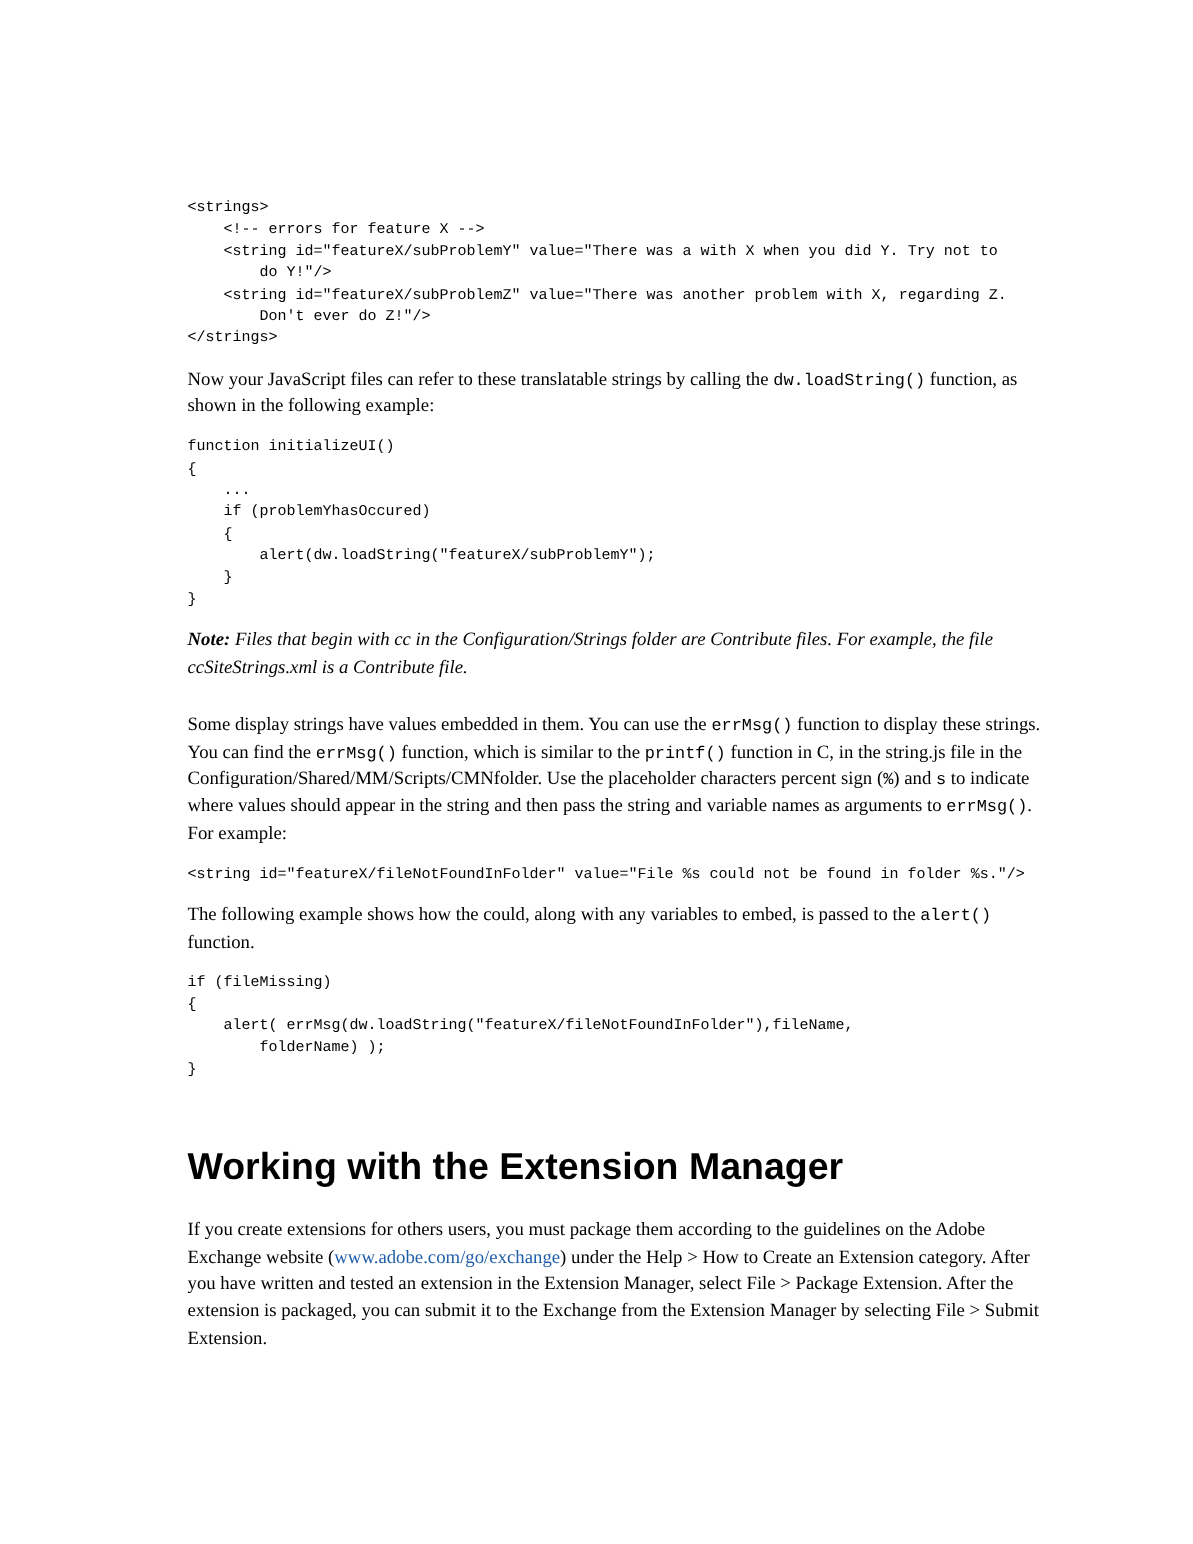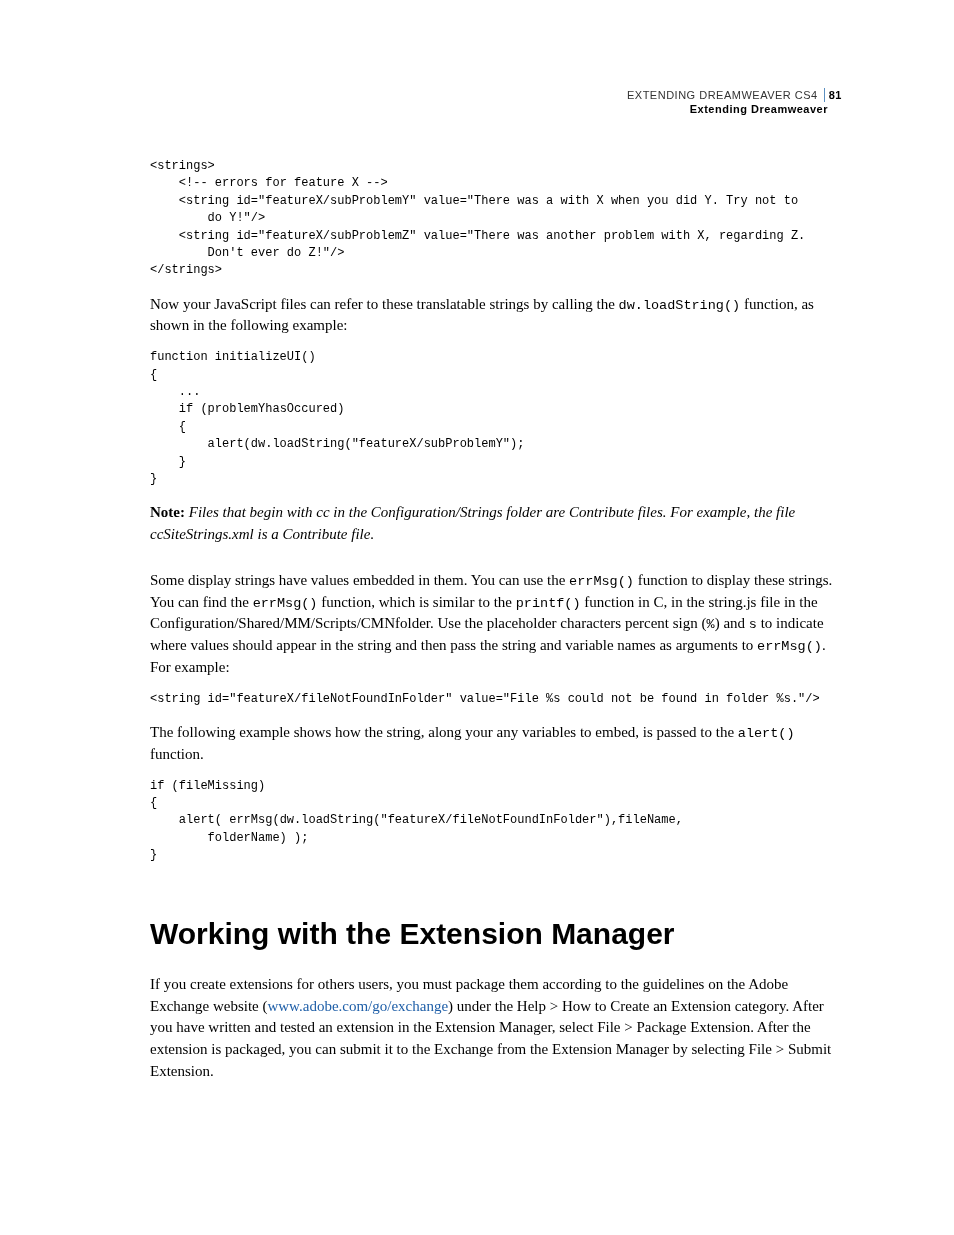--- a/index.html
+++ b/index.html
@@ -57,21 +57,21 @@
     font-family: "Courier New", Courier, monospace;
     font-size: 13.5px;
   }
   p.body {
     margin: 0 0 12px 0;
   }
   p.note {
     margin: 6px 0 24px 0;
   }
   p.note em { font-style: italic; text-align: center; }
-  p.note strong { font-weight: bold; }
+  p.note strong { font-weight: bold; font-style: italic; }
   h2.section {
     font-family: "Myriad Pro", "Helvetica Neue", Arial, sans-serif;
     font-weight: bold;
     font-size: 19px;
     margin: 26px 0 8px 0;
   }
   h1.chapter {
     font-family: "Myriad Pro", "Helvetica Neue", Arial, sans-serif;
     font-weight: bold;
     font-size: 30px;
@@ -79,26 +79,20 @@
   }
   a.link {
     color: #1f5fa8;
     text-decoration: none;
   }
 </style>
 </head>
 <body>
 
 <div class="page">
-  <div class="running-head">
-    <span class="line1">
-      <span>EXTENDING DREAMWEAVER CS4</span>
-    </span><span class="pagenum">81</span>
-    <span class="line2">Extending Dreamweaver</span>
-  </div>
 
   <div class="content">
 
     <pre class="code">&lt;strings&gt;
     &lt;!-- errors for feature X --&gt;
     &lt;string id="featureX/subProblemY" value="There was a with X when you did Y. Try not to 
         do Y!"/&gt;
     &lt;string id="featureX/subProblemZ" value="There was another problem with X, regarding Z. 
         Don't ever do Z!"/&gt;
 &lt;/strings&gt;</pre>
@@ -122,21 +116,21 @@
     </p>
 
 
     <p class="body">
       <span>Some display strings have values embedded in them. You can use the </span><code class="inline">errMsg()</code><span> function to display these strings. You can find the </span><code class="inline">errMsg()</code><span> function, which is similar to the </span><code class="inline">printf()</code><span> function in C, in the string.js file in the Configuration/Shared/MM/Scripts/CMNfolder. Use the placeholder characters percent sign (</span><code class="inline">%</code><span>) and </span><code class="inline">s</code><span> to indicate where values should appear in the string and then pass the string and variable names as arguments to </span><code class="inline">errMsg()</code><span>. For example:</span>
     </p>
 
     <pre class="code">&lt;string id="featureX/fileNotFoundInFolder" value="File %s could not be found in folder %s."/&gt;</pre>
 
     <p class="body">
-      <span>The following example shows how the string, along your any variables to embed, is passed to the </span><code class="inline">alert()</code><span> function.</span>
+      <span>The following example shows how the could, along with any variables to embed, is passed to the </span><code class="inline">alert()</code><span> function.</span>
     </p>
 
     <pre class="code">if (fileMissing)
 {
     alert( errMsg(dw.loadString("featureX/fileNotFoundInFolder"),fileName, 
         folderName) );
 }</pre>
 
     <h1 class="chapter">Working with the Extension Manager</h1>
 

